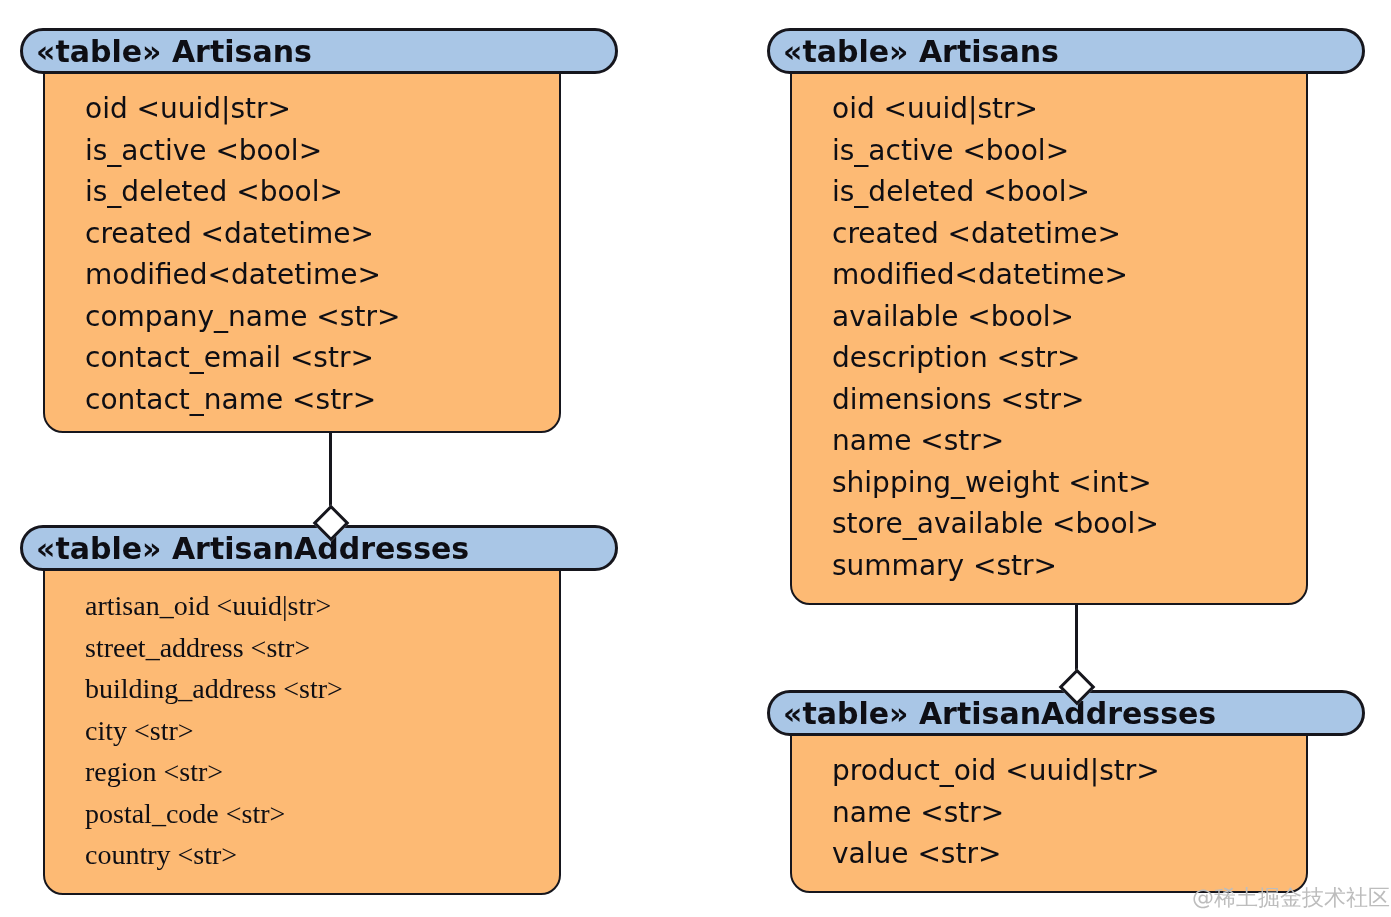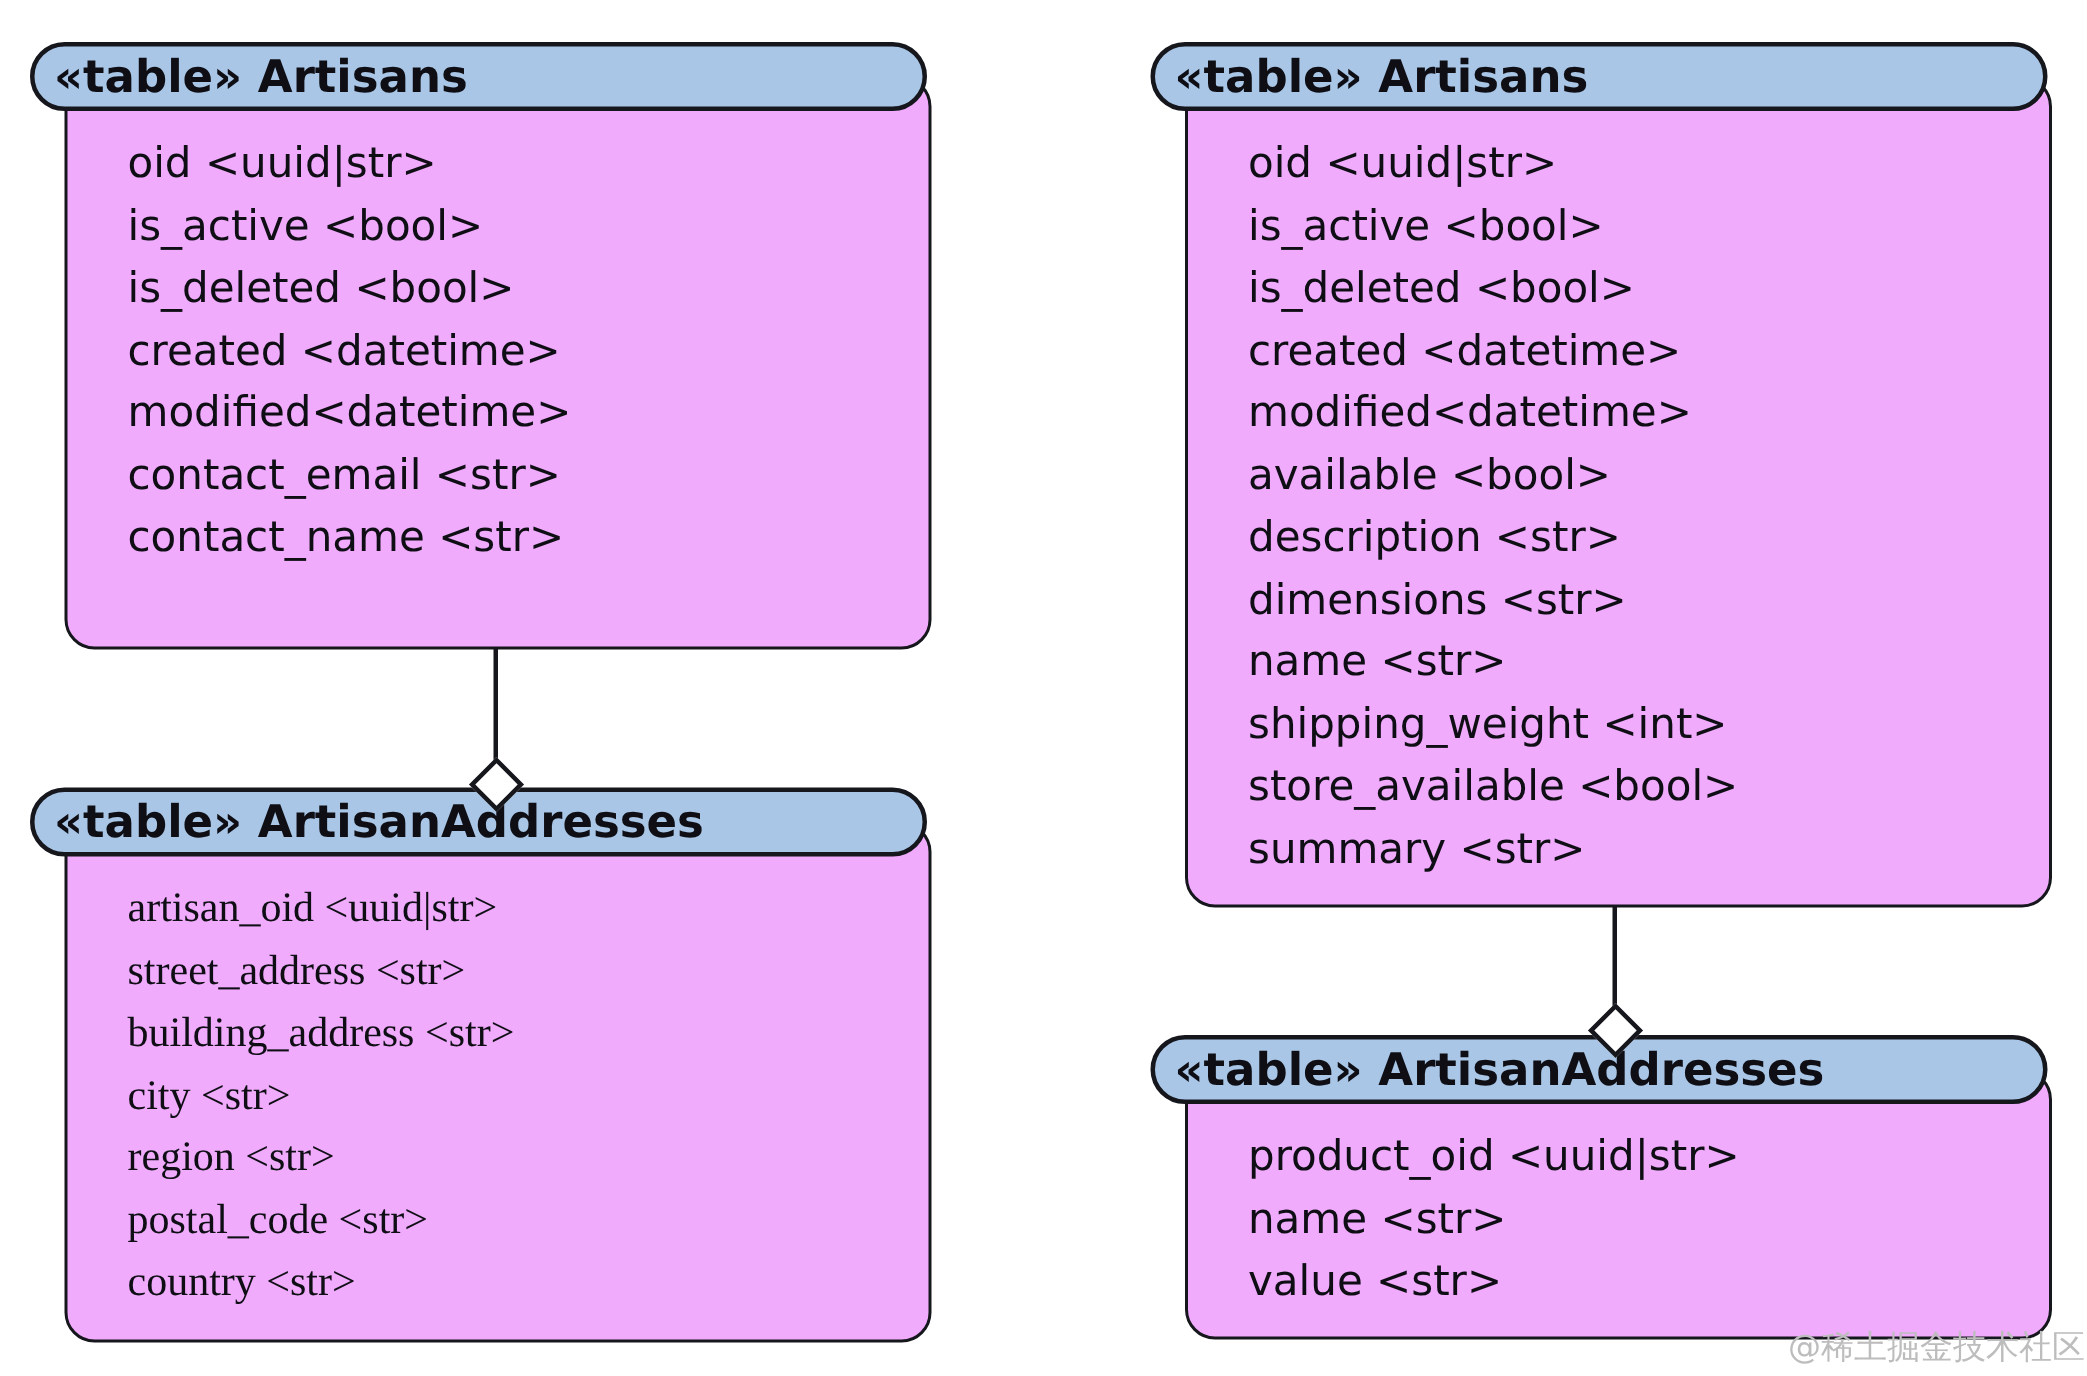--- a/index.html
+++ b/index.html
@@ -26,22 +26,22 @@
     padding-left: 13px;
   }
   .node-title {
     font-size: 30px;
     font-weight: bold;
     color: #0e0e14;
     white-space: pre;
   }
   .node-body {
     position: absolute; left: 23px; top: 23px;
-    width: 578px;
-    background: #f0abfc;
+    width: 518px;
+    background: #fdba74;
     border: 2px solid var(--line-color, #16161d);
     border-radius: 20px;
     box-sizing: border-box;
     z-index: 1;
   }
   ul.fields { list-style: none; margin: 0; padding: 35px 8px 0 40px; }
   li.field {
     font-size: 28px;
     line-height: 41.5px;
     color: #0e0e14;
@@ -82,20 +82,21 @@
   <div class="rel-diamond" style="left:1064px; top:674px;"></div>
 
   <div class="table-node" style="left:20px; top:28px;">
     <div class="node-body" style="height:382px;">
       <ul class="fields">
           <li class="field">oid &lt;uuid|str&gt;</li>
           <li class="field">is_active &lt;bool&gt;</li>
           <li class="field">is_deleted &lt;bool&gt;</li>
           <li class="field">created &lt;datetime&gt;</li>
           <li class="field">modified&lt;datetime&gt;</li>
+          <li class="field">company_name &lt;str&gt;</li>
           <li class="field">contact_email &lt;str&gt;</li>
           <li class="field">contact_name &lt;str&gt;</li>
         </ul>
     </div>
     <div class="node-header">
       <span class="node-title">«table» Artisans</span>
     </div>
   </div>
 
   <div class="table-node" style="left:20px; top:525px;">

